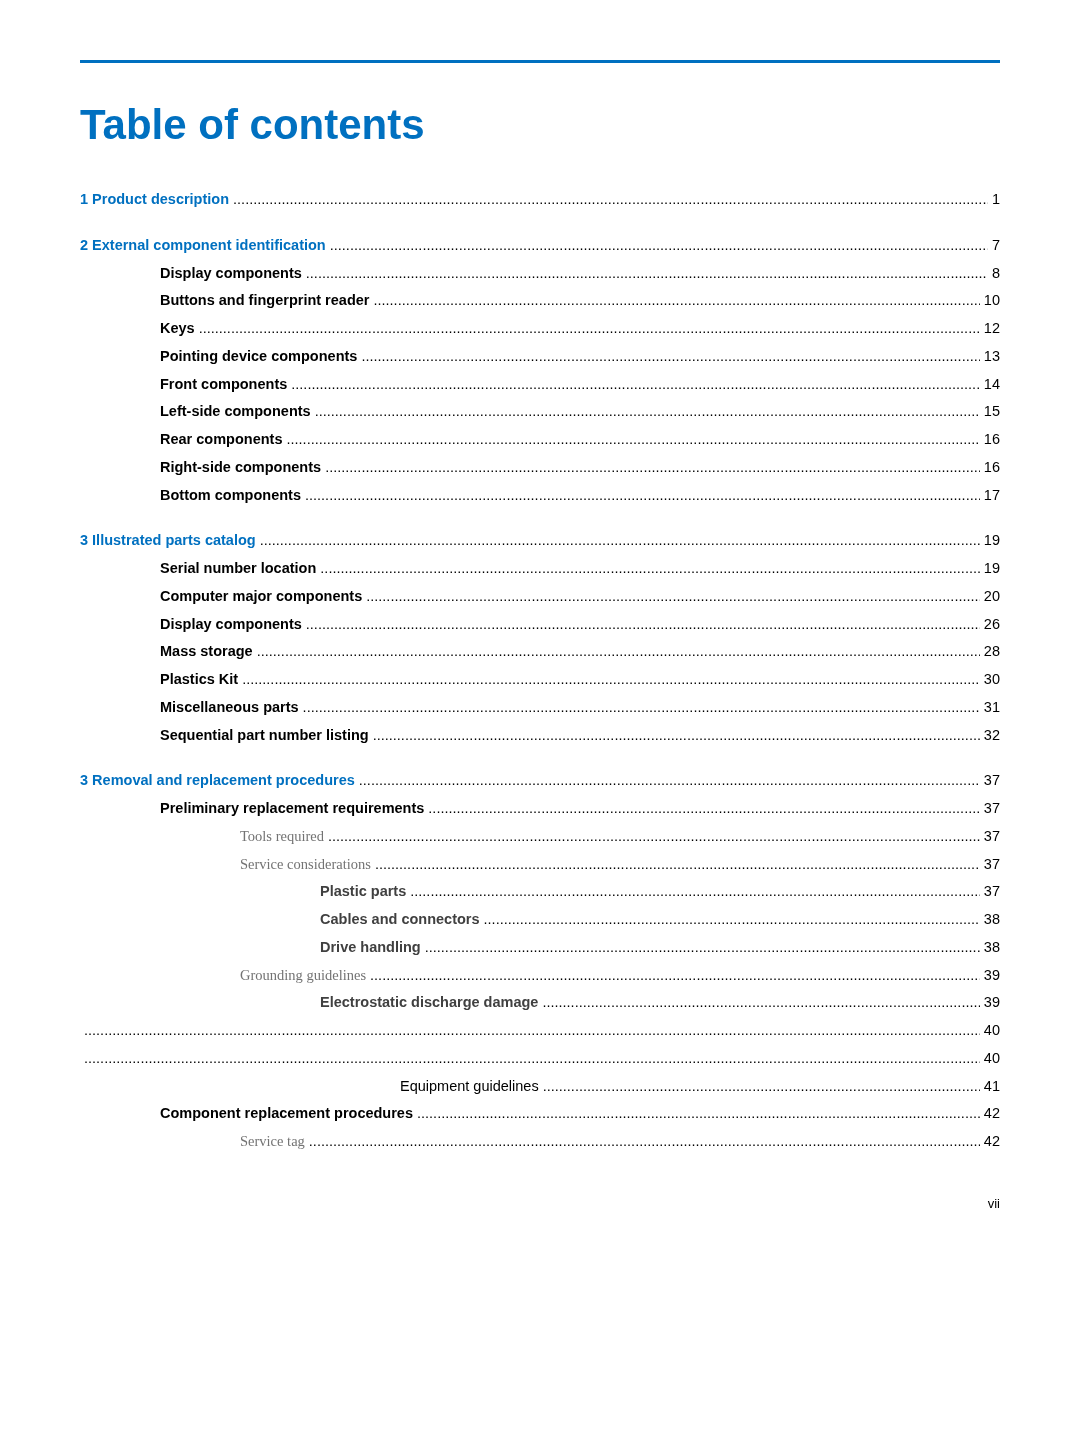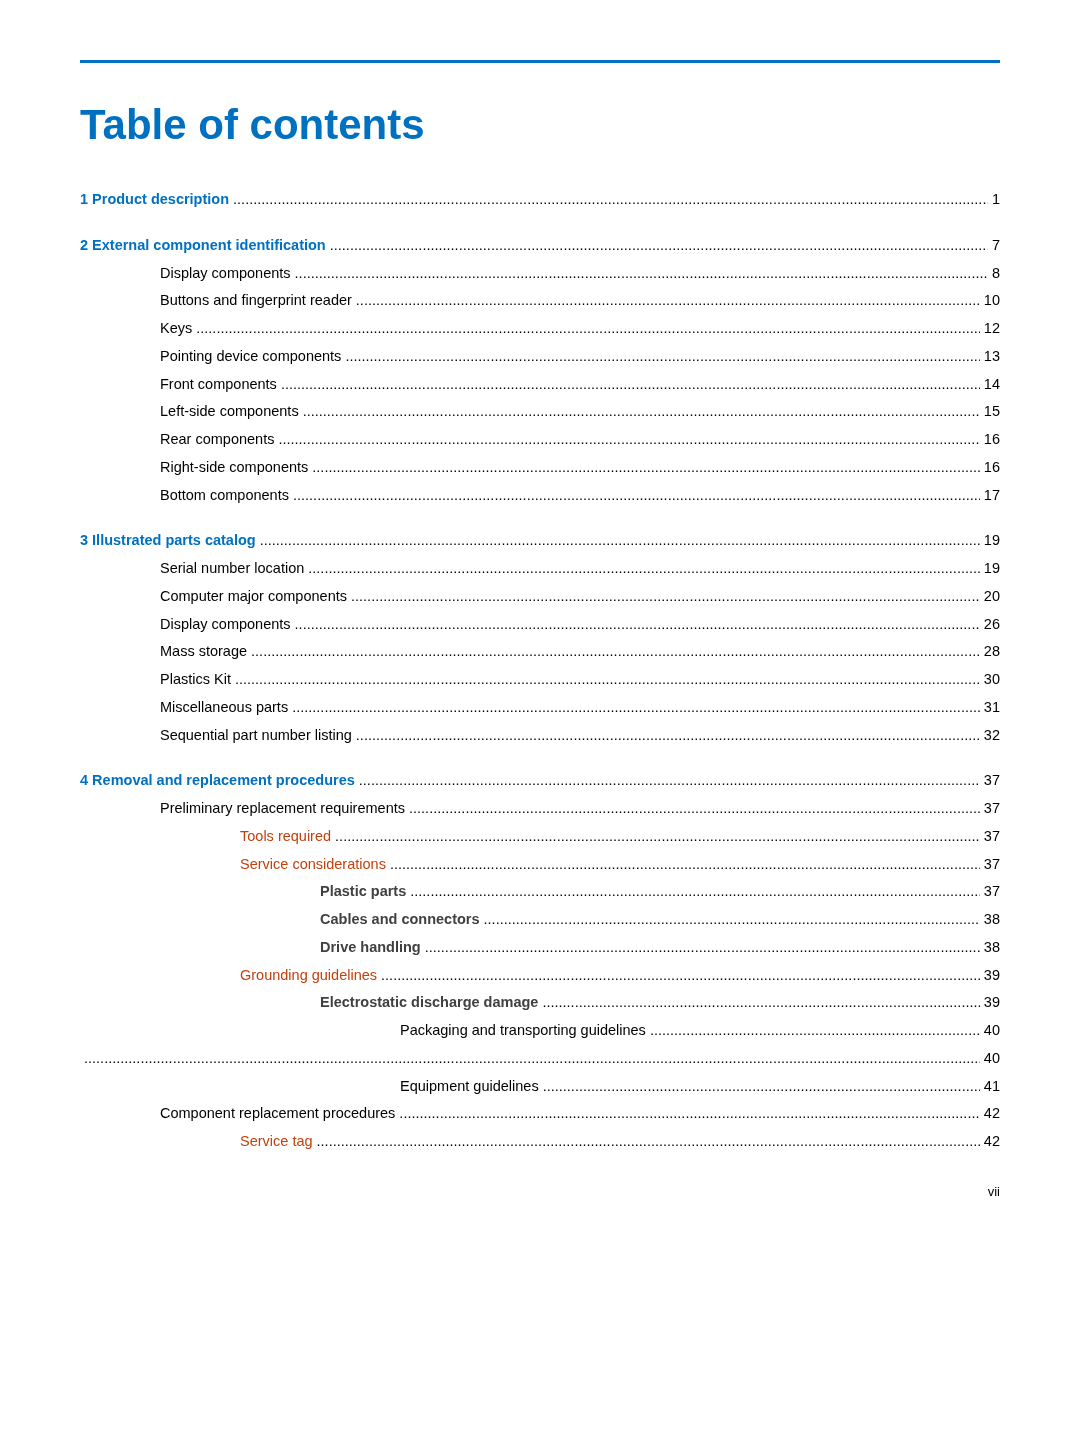--- a/index.html
+++ b/index.html
@@ -60,25 +60,27 @@
     }
 
     .toc-label.chapter {
       color: #0070c0;
       font-weight: bold;
     }
 
     .toc-label.sub1 {
       padding-left: 80px;
       color: #000000;
+      font-weight: bold;
     }
 
     .toc-label.sub2 {
       padding-left: 160px;
-      color: #c2410c;
+      color: #737373;
+      font-family: Liberation Serif, serif;
     }
 
     .toc-label.sub3 {
       padding-left: 240px;
       color: #404040;
       font-weight: bold;
     }
 
     .toc-label.sub4 {
       padding-left: 320px;
@@ -102,21 +104,21 @@
 
     .toc-page {
       white-space: nowrap;
       flex-shrink: 0;
       color: #000000;
       font-size: 14.5px;
     }
 
     .bottom-page-num {
       position: absolute;
-      bottom: 40px;
+      bottom: 28px;
       right: 80px;
       font-size: 13px;
       color: #000000;
     }
   </style>
 </head>
 <body>
 
 <div class="page-container">
   <hr class="top-rule">
@@ -225,21 +227,21 @@
     </div>
     <div class="toc-entry">
       <span class="toc-label sub1">Sequential part number listing</span>
       <span class="toc-dots"></span>
       <span class="toc-page">32</span>
     </div>
 
     <div class="toc-section-gap"></div>
 
     <div class="toc-entry">
-      <span class="toc-label chapter">4  Removal and replacement procedures</span>
+      <span class="toc-label chapter">3  Removal and replacement procedures</span>
       <span class="toc-dots"></span>
       <span class="toc-page">37</span>
     </div>
     <div class="toc-entry">
       <span class="toc-label sub1">Preliminary replacement requirements</span>
       <span class="toc-dots"></span>
       <span class="toc-page">37</span>
     </div>
     <div class="toc-entry">
       <span class="toc-label sub2">Tools required</span>
@@ -270,21 +272,20 @@
       <span class="toc-label sub2">Grounding guidelines</span>
       <span class="toc-dots"></span>
       <span class="toc-page">39</span>
     </div>
     <div class="toc-entry">
       <span class="toc-label sub3">Electrostatic discharge damage</span>
       <span class="toc-dots"></span>
       <span class="toc-page">39</span>
     </div>
     <div class="toc-entry">
-      <span class="toc-label sub4">Packaging and transporting guidelines</span>
       <span class="toc-dots"></span>
       <span class="toc-page">40</span>
     </div>
     <div class="toc-entry">
       <span class="toc-dots"></span>
       <span class="toc-page">40</span>
     </div>
     <div class="toc-entry">
       <span class="toc-label sub4">Equipment guidelines</span>
       <span class="toc-dots"></span>

